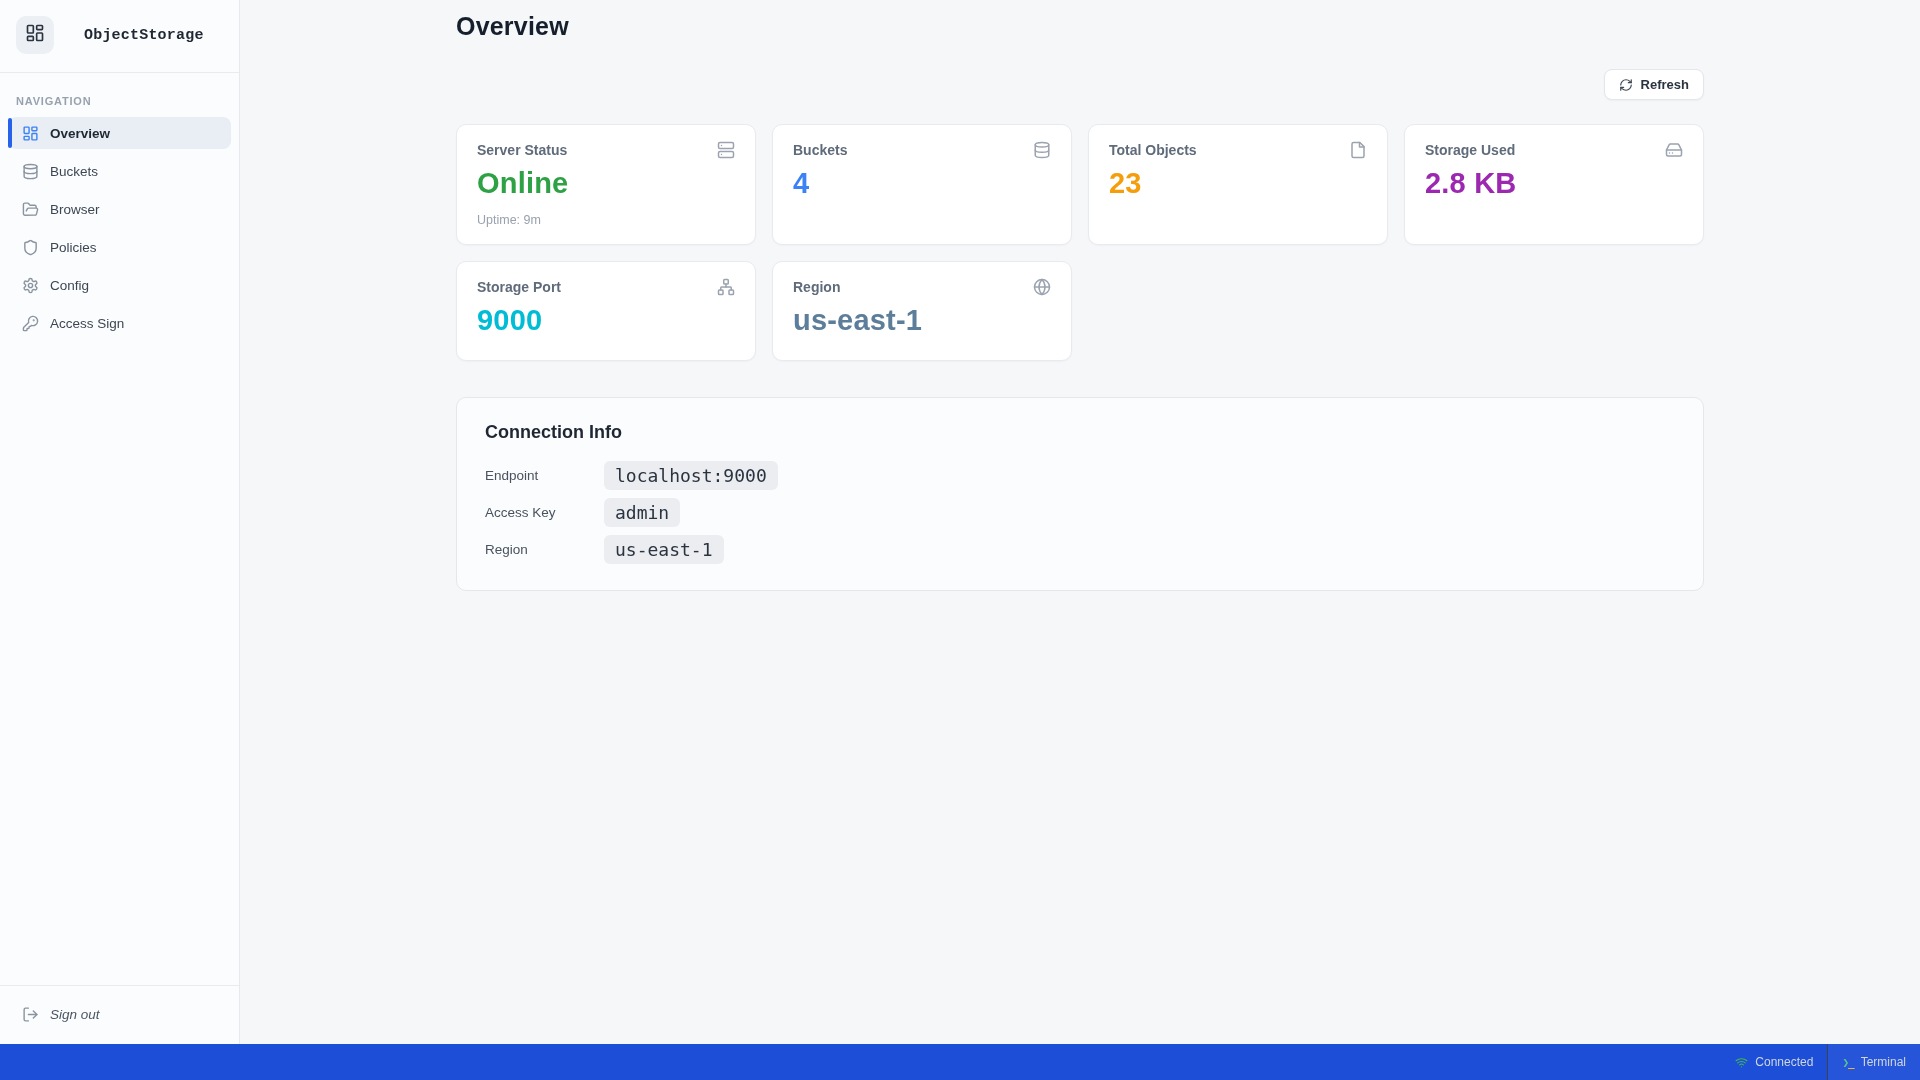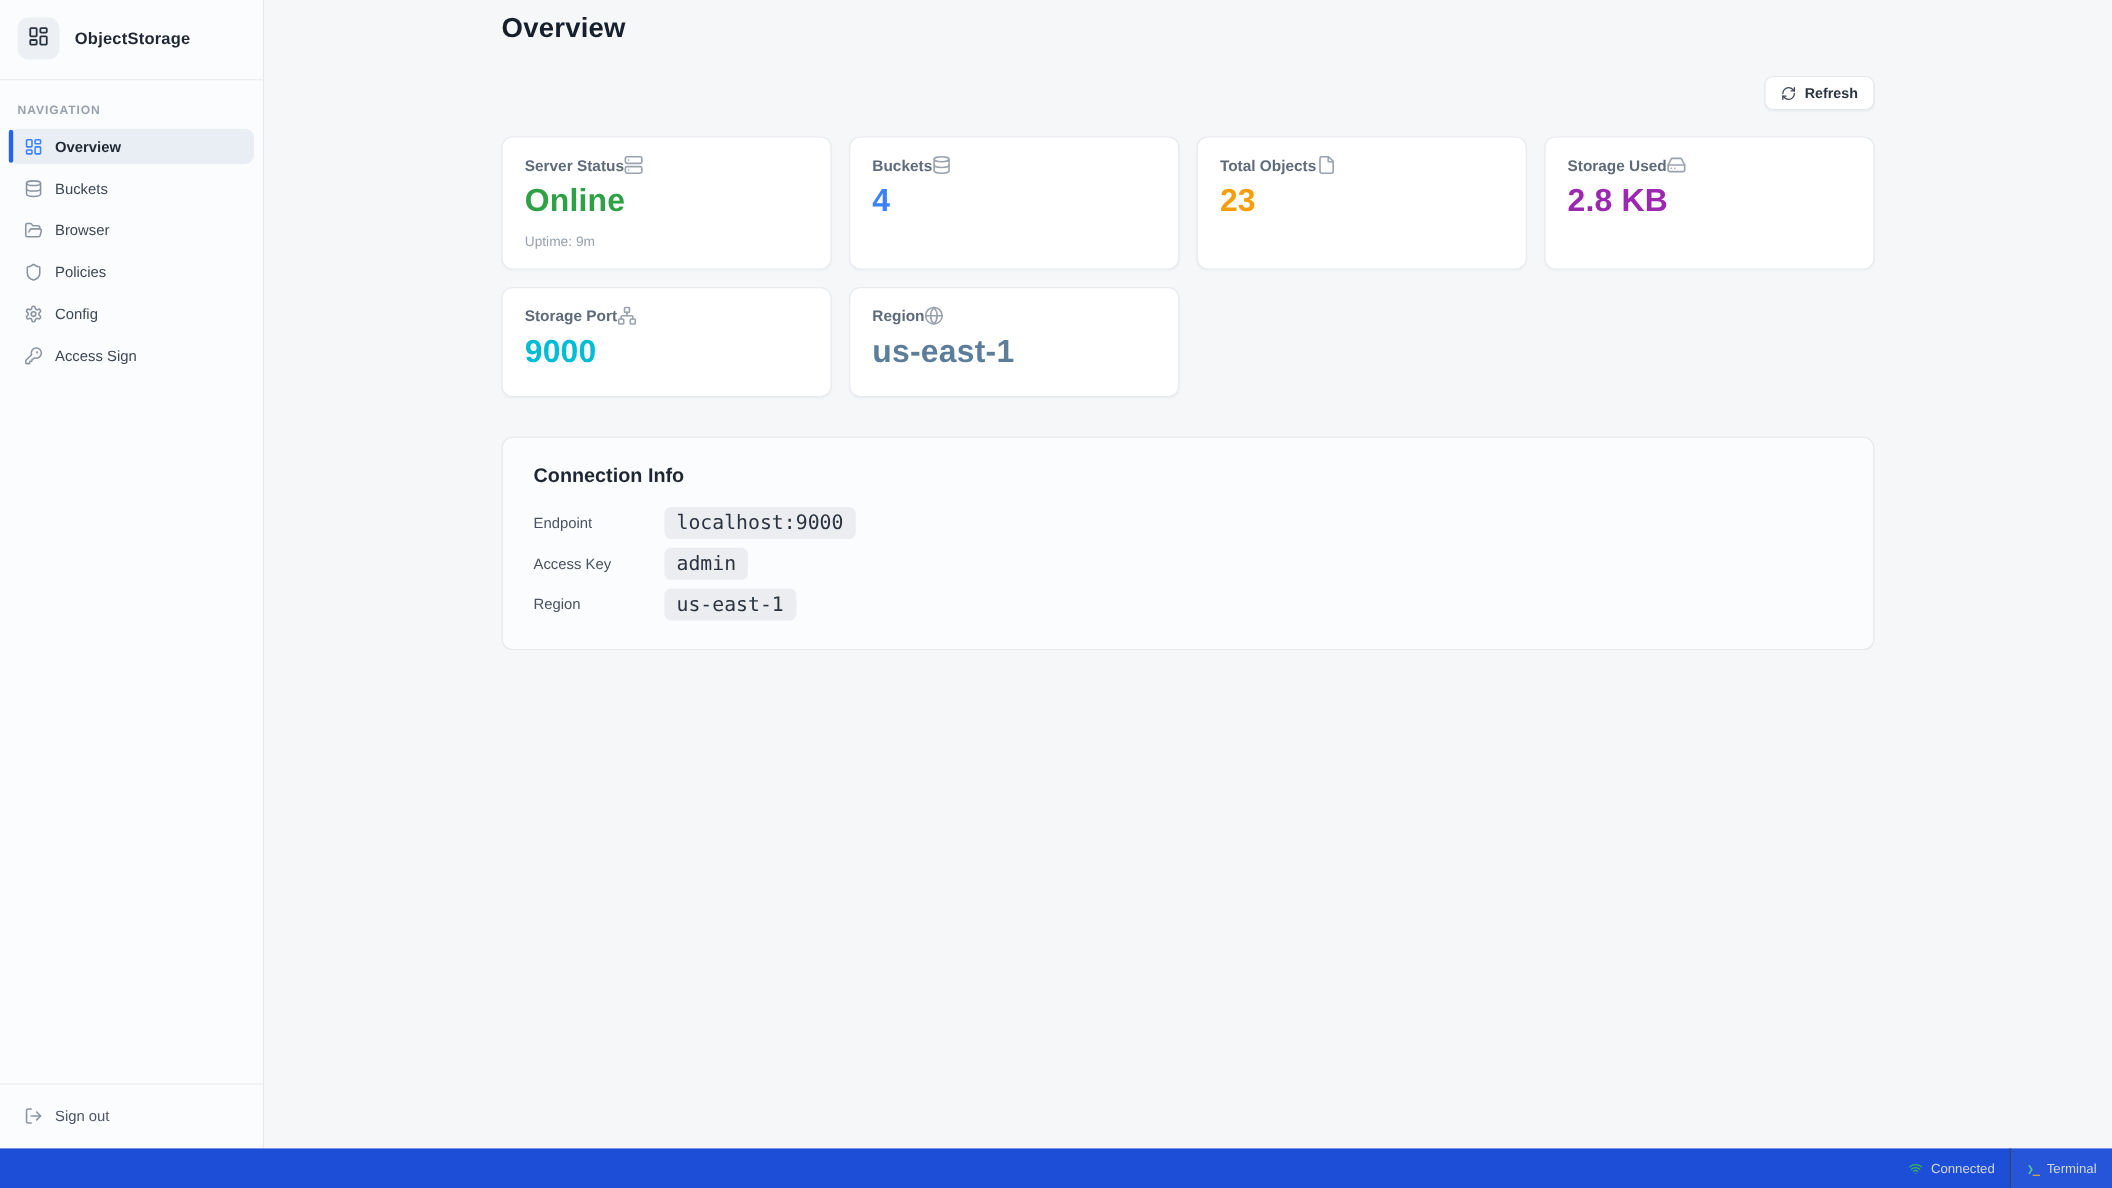--- a/index.html
+++ b/index.html
@@ -10,21 +10,21 @@
     color:#1f2733;
     display:flex; flex-direction:column;
   }
   .app { flex:1; display:flex; min-height:0; }
 
   
   .sidebar {
     width:240px; background:#fbfcfd; border-right:1px solid #e7e9ee;
     display:flex; flex-direction:column; flex-shrink:0;
   }
-  .logo-row { display:flex; align-items:center; gap:14px; padding:16px 16px 18px 16px; }
+  .logo-row { display:flex; align-items:center; gap:30px; padding:16px 16px 18px 16px;font-family:Liberation Mono, monospace; }
   .logo-box {
     width:38px; height:38px; border-radius:10px; background:#eceff3;
     display:flex; align-items:center; justify-content:center; color:#2a3340;
   }
   .logo-title { font-size:15px; font-weight:700; color:#1f2733; letter-spacing:.2px; }
   .sidebar-divider { border-top:1px solid #e9ebef; }
   .nav-section-label {
     padding:22px 16px 10px 16px; font-size:11px; font-weight:700;
     letter-spacing:.8px; color:#98a2ae;
   }
@@ -36,21 +36,21 @@
   }
   .nav-item .nav-icon { color:#8a94a0; display:flex; }
   .nav-item.active { background:#e9eef5; color:#1f2733; font-weight:600; }
   .nav-item.active .nav-icon { color:#3b82f6; }
   .active-bar {
     position:absolute; left:0; top:1px; bottom:1px; width:4px;
     border-radius:4px; background:#2563eb; display:none;
   }
   .nav-item.active .active-bar { display:block; }
   .sidebar-spacer { flex:1; }
-  .signout-wrap { border-top:1px solid #e9ebef; padding:12px 8px 14px 8px; }
+  .signout-wrap { border-top:1px solid #e9ebef; padding:12px 8px 14px 8px;font-style:italic; }
   .signout-item {
     display:flex; align-items:center; gap:11px; height:32px; padding:0 14px;
     border-radius:8px; font-size:13.5px; color:#4b5563; cursor:pointer;
   }
   .signout-item .nav-icon { color:#8a94a0; display:flex; }
 
   
   .main { flex:1; overflow:auto; }
   .content { width:1248px; margin:0 auto; padding-top:12px; }
   .page-title { font-size:25px; font-weight:700; color:#16202c; letter-spacing:.2px; }
@@ -64,21 +64,21 @@
   .refresh-btn .btn-icon { display:flex; color:#3d4754; }
 
   .cards-grid {
     margin-top:24px; display:grid; grid-template-columns:repeat(4,1fr); gap:16px;
   }
   .stat-card {
     background:#ffffff; border:1px solid #e8eaef; border-radius:10px;
     padding:17px 20px; min-height:100px; position:relative;
     box-shadow:0 1px 2px rgba(20,30,50,.03);
   }
-  .stat-card .card-top { display:flex; justify-content:flex-start; align-items:flex-start; }
+  .stat-card .card-top { display:flex; justify-content:space-between; align-items:flex-start; }
   .stat-card .card-label { font-size:14px; color:#5f6b7a; font-weight:600; }
   .stat-card .card-icon { color:#9aa3ae; display:flex; margin-top:-1px; }
   .stat-card .card-value { margin-top:8px; font-size:29px; font-weight:700; letter-spacing:.2px; }
   .stat-card .card-sub { margin-top:13px; font-size:12.5px; color:#98a1ad; }
   .stat-card .card-sub:empty { display:none; }
 
   
   .connection-panel {
     margin-top:36px; background:#fbfcfd; border:1px solid #e4e7eb;
     border-radius:10px; padding:24px 28px 26px 28px;

